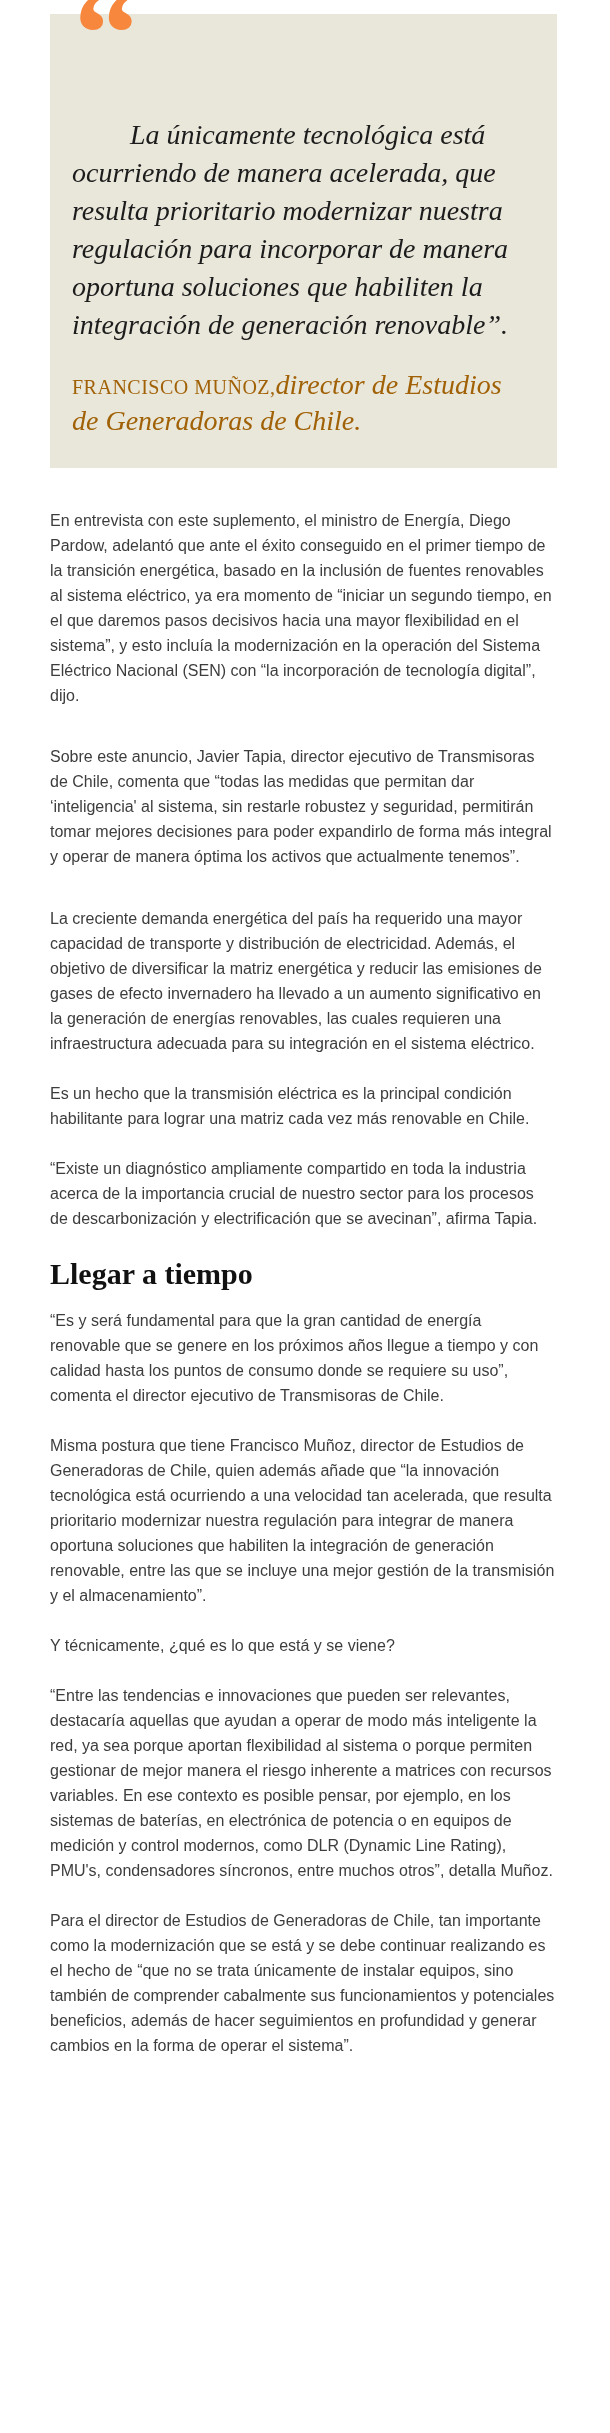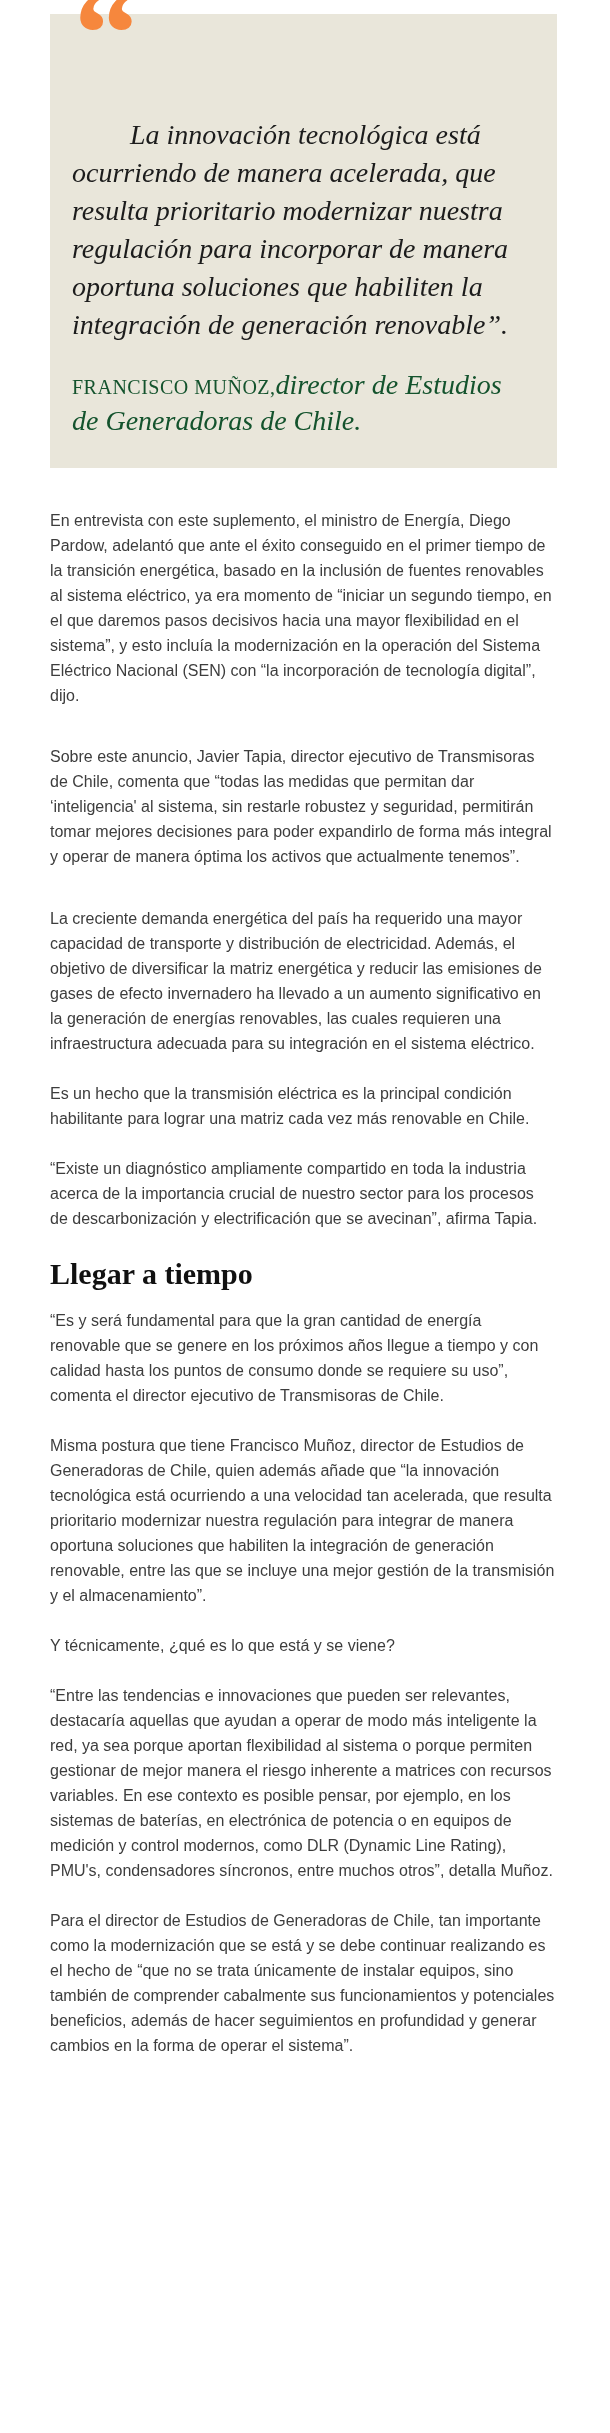--- a/index.html
+++ b/index.html
@@ -38,21 +38,21 @@
     font-size: 28px;
     line-height: 38px;
     color: #1c1c1c;
     text-indent: 58px;
   }
   .attribution {
     margin: 24px 0 0 0;
     font-family: "Liberation Serif", serif;
     font-size: 28px;
     line-height: 34px;
-    color: #14532d;
+    color: #a16207;
   }
   .attr-name {
     font-style: normal;
     font-size: 20px;
     letter-spacing: 0.5px;
   }
   .attr-role { font-style: italic; }
 
   
   .article {
@@ -76,21 +76,21 @@
     margin: 20px 0 16px 0;
   }
 </style>
 </head>
 <body>
 
 <div class="page">
 
   <section class="quote-card" style="background-color: rgb(233, 230, 218);">
     <span class="quote-mark" style="color: rgb(246, 135, 61);">“</span>
-    <p class="quote-text">La innovación tecnológica está ocurriendo de manera acelerada, que resulta prioritario modernizar nuestra regulación para incorporar de manera oportuna soluciones que habiliten la integración de generación renovable”.</p>
+    <p class="quote-text">La únicamente tecnológica está ocurriendo de manera acelerada, que resulta prioritario modernizar nuestra regulación para incorporar de manera oportuna soluciones que habiliten la integración de generación renovable”.</p>
     <p class="attribution"><span class="attr-name">FRANCISCO MUÑOZ,</span><span class="attr-role">director de Estudios de Generadoras de Chile.</span></p>
   </section>
 
   <article class="article" style="color: rgb(61, 61, 61);">
     <p>En entrevista con este suplemento, el ministro de Energía, Diego Pardow, adelantó que ante el éxito conseguido en el primer tiempo de la transición energética, basado en la inclusión de fuentes renovables al sistema eléctrico, ya era momento de “iniciar un segundo tiempo, en el que daremos pasos decisivos hacia una mayor flexibilidad en el sistema”, y esto incluía la modernización en la operación del Sistema Eléctrico Nacional (SEN) con “la incorporación de tecnología digital”, dijo.</p>
     <p class="gap-large">Sobre este anuncio, Javier Tapia, director ejecutivo de Transmisoras de Chile, comenta que “todas las medidas que permitan dar ‘inteligencia' al sistema, sin restarle robustez y seguridad, permitirán tomar mejores decisiones para poder expandirlo de forma más integral y operar de manera óptima los activos que actualmente tenemos”.</p>
     <p>La creciente demanda energética del país ha requerido una mayor capacidad de transporte y distribución de electricidad. Además, el objetivo de diversificar la matriz energética y reducir las emisiones de gases de efecto invernadero ha llevado a un aumento significativo en la generación de energías renovables, las cuales requieren una infraestructura adecuada para su integración en el sistema eléctrico.</p>
     <p>Es un hecho que la transmisión eléctrica es la principal condición habilitante para lograr una matriz cada vez más renovable en Chile.</p>
     <p>“Existe un diagnóstico ampliamente compartido en toda la industria acerca de la importancia crucial de nuestro sector para los procesos de descarbonización y electrificación que se avecinan”, afirma Tapia.</p>
 

